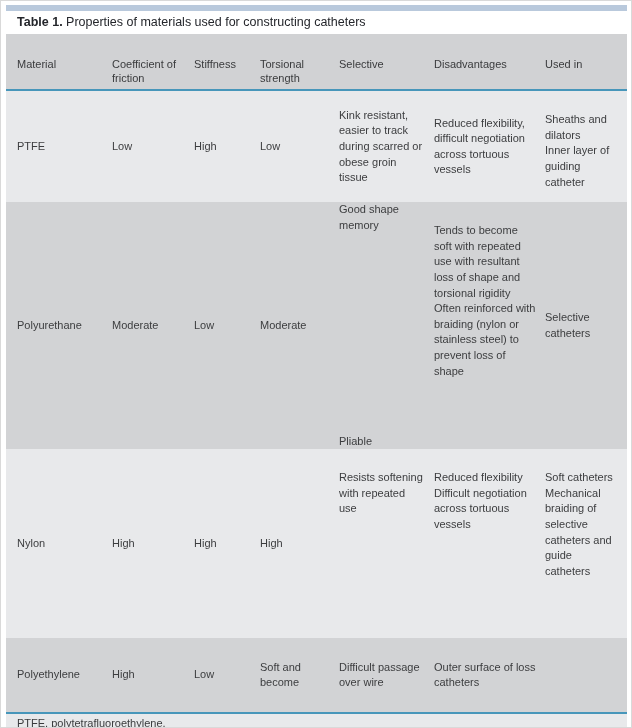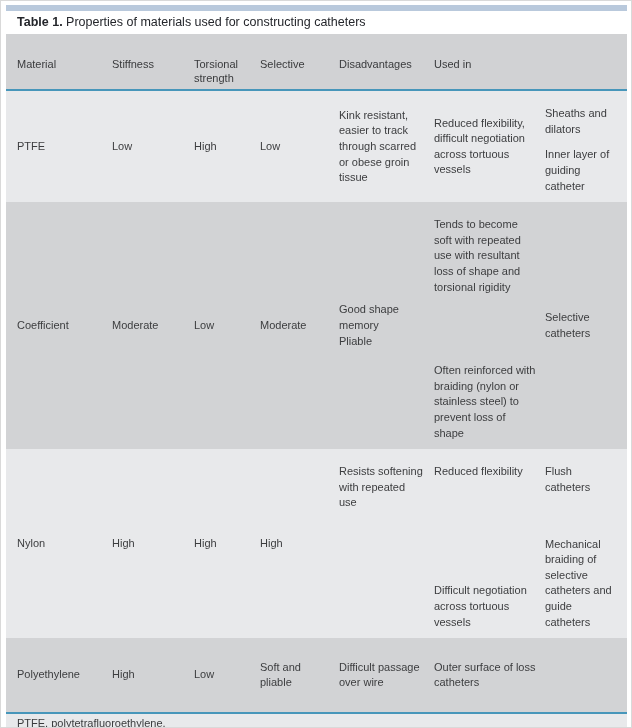--- a/index.html
+++ b/index.html
@@ -35,22 +35,22 @@
     color:#3a3b3d;
   }
   .hcell { padding:23px 6px 4px 0; line-height:1.3; }
   .rule { height:2px; background:#4796ba; }
   .row { font-size:11px; line-height:1.42; }
   .row .cell {
     padding-right:9px;
     display:flex; flex-direction:column; justify-content:center;
   }
   .cell p { margin:0; }
-  .cell.multi { justify-content:space-between; padding-top:15px; padding-bottom:8px; }
-  .cell.evenly { justify-content:center; padding-top:0; padding-bottom:0; }
+  .cell.multi { justify-content:flex-start; padding-top:21px; padding-bottom:8px; }
+  .cell.evenly { justify-content:space-between; padding-top:0; padding-bottom:0; }
   .r0 { min-height:111px; background:#e8e9eb; }
   .r1 { min-height:247px; background:#d2d3d5; }
   .r2 { min-height:189px; background:#e8e9eb; }
   .r3 { min-height:74px;  background:#d2d3d5; }
   .footnote {
     background:#e8e9eb;
     font-size:11px;
     color:#3a3b3d;
     padding:3px 0 7px 11px;
   }
@@ -62,20 +62,21 @@
   <div class="inner">
 
     <div class="top-band"></div>
 
     <div class="title-row">
       <span class="title-bold">Table 1.</span><span> Properties of materials used for constructing catheters</span>
     </div>
 
     <div class="grid header">
       <div class="hcell">Material</div>
+      <div class="hcell">Coefficient of friction</div>
       <div class="hcell">Stiffness</div>
       <div class="hcell">Torsional strength</div>
       <div class="hcell">Selective</div>
       <div class="hcell">Disadvantages</div>
       <div class="hcell">Used in</div>
     </div>
 
     <div class="rule"></div>
 
     <div class="grid row r0">
@@ -85,34 +86,34 @@
       <div class="cell">
           <p>Low</p>
         </div>
       <div class="cell">
           <p>High</p>
         </div>
       <div class="cell">
           <p>Low</p>
         </div>
       <div class="cell">
-          <p>Kink resistant, easier to track through scarred or obese groin tissue</p>
+          <p>Kink resistant, easier to track during scarred or obese groin tissue</p>
         </div>
       <div class="cell">
           <p>Reduced flexibility, difficult negotiation across tortuous vessels</p>
         </div>
       <div class="cell multi">
         <p>Sheaths and dilators</p>
         <p>Inner layer of guiding catheter</p>
       </div>
     </div>
 
     <div class="grid row r1">
       <div class="cell">
-          <p>Coefficient</p>
+          <p>Polyurethane</p>
         </div>
       <div class="cell">
           <p>Moderate</p>
         </div>
       <div class="cell">
           <p>Low</p>
         </div>
       <div class="cell">
           <p>Moderate</p>
         </div>
@@ -143,37 +144,37 @@
           <p>High</p>
         </div>
       <div class="cell multi">
         <p>Resists softening with repeated use</p>
       </div>
       <div class="cell multi">
         <p>Reduced flexibility</p>
         <p>Difficult negotiation across tortuous vessels</p>
       </div>
       <div class="cell multi">
-        <p>Flush catheters</p>
+        <p>Soft catheters</p>
         <p>Mechanical braiding of selective catheters and guide catheters</p>
       </div>
     </div>
 
     <div class="grid row r3">
       <div class="cell">
           <p>Polyethylene</p>
         </div>
       <div class="cell">
           <p>High</p>
         </div>
       <div class="cell">
           <p>Low</p>
         </div>
       <div class="cell">
-          <p>Soft and pliable</p>
+          <p>Soft and become</p>
         </div>
       <div class="cell">
           <p>Difficult passage over wire</p>
         </div>
       <div class="cell">
           <p>Outer surface of loss catheters</p>
         </div>
     </div>
 
     <div class="rule"></div>

